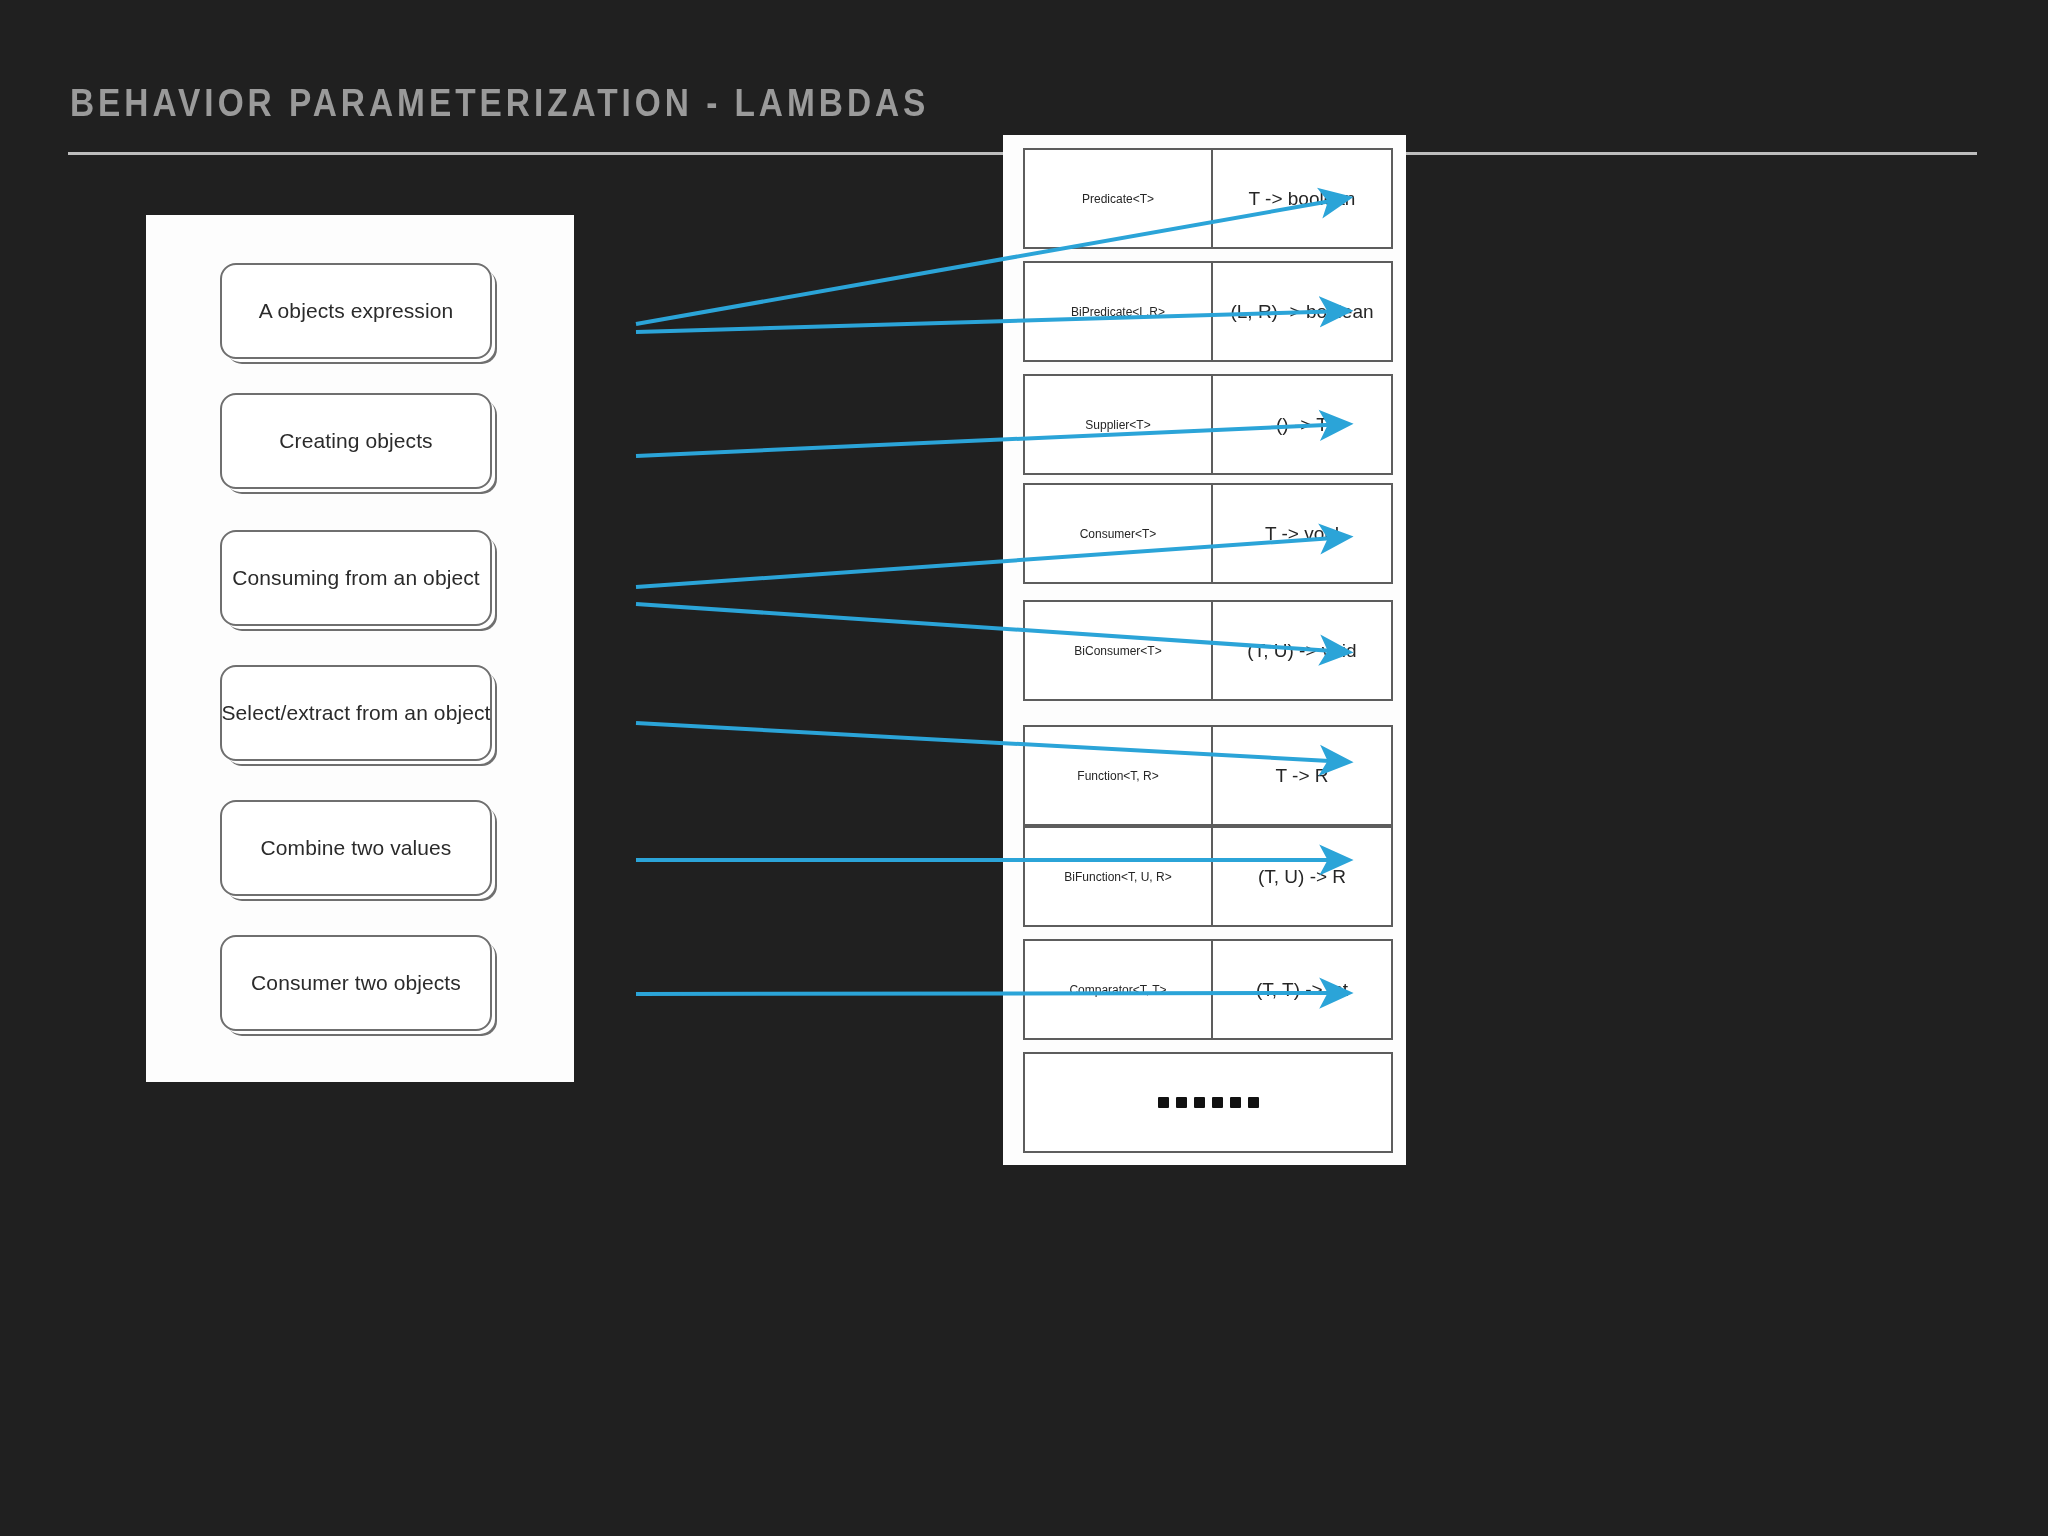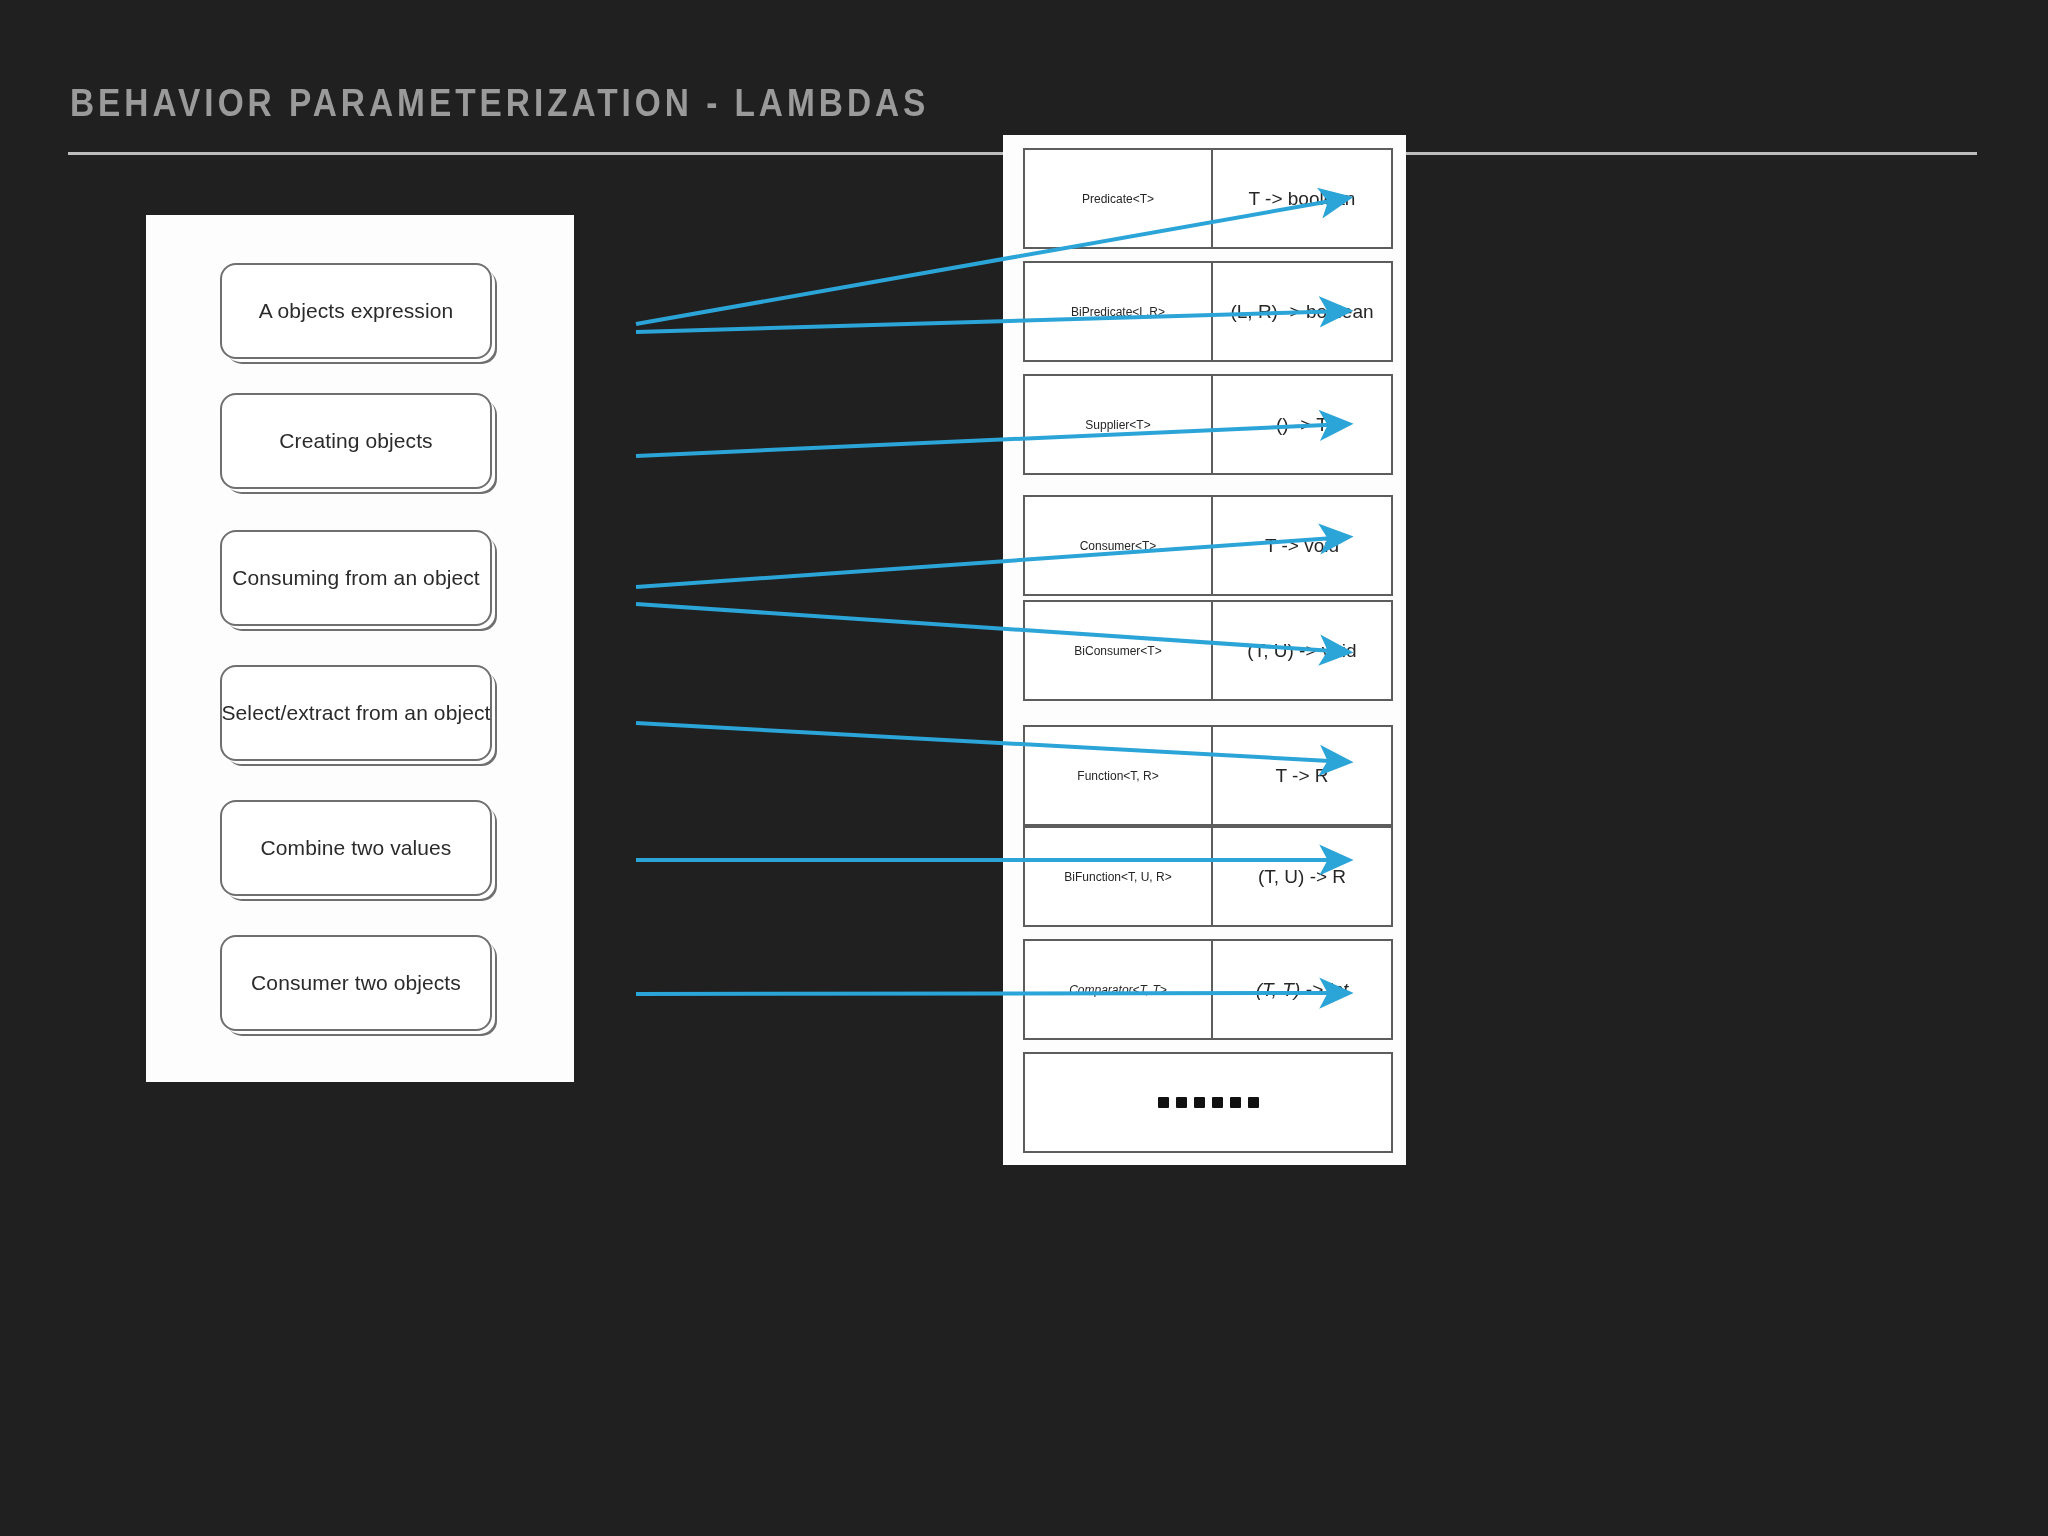--- a/index.html
+++ b/index.html
@@ -131,37 +131,37 @@
       <div class="rcell right">T -&gt; boolean</div>
     </div>
     <div class="rrow" style="top:126px;">
       <div class="rcell left">BiPredicate&lt;L,R&gt;</div>
       <div class="rcell right">(L, R) -&gt; boolean</div>
     </div>
     <div class="rrow" style="top:239px;">
       <div class="rcell left">Supplier&lt;T&gt;</div>
       <div class="rcell right">() -&gt; T</div>
     </div>
-    <div class="rrow" style="top:360px;text-align:center;">
+    <div class="rrow" style="top:348px;text-align:center;">
       <div class="rcell left">Consumer&lt;T&gt;</div>
       <div class="rcell right">T -&gt; void</div>
     </div>
     <div class="rrow" style="top:465px;">
       <div class="rcell left">BiConsumer&lt;T&gt;</div>
       <div class="rcell right">(T, U) -&gt; void</div>
     </div>
     <div class="rrow" style="top:590px;">
       <div class="rcell left">Function&lt;T, R&gt;</div>
       <div class="rcell right">T -&gt; R</div>
     </div>
     <div class="rrow" style="top:691px;">
       <div class="rcell left">BiFunction&lt;T, U, R&gt;</div>
       <div class="rcell right">(T, U) -&gt; R</div>
     </div>
-    <div class="rrow" style="top:804px;font-style:italic;">
+    <div class="rrow" style="top:804px;">
       <div class="rcell left">Comparator&lt;T, T&gt;</div>
       <div class="rcell right">(T, T) -&gt; int</div>
     </div>
     <div class="rrow dots" style="top:917px;">
       <div class="dots-glyph">
         <i></i>
           <i></i>
           <i></i>
           <i></i>
           <i></i>

